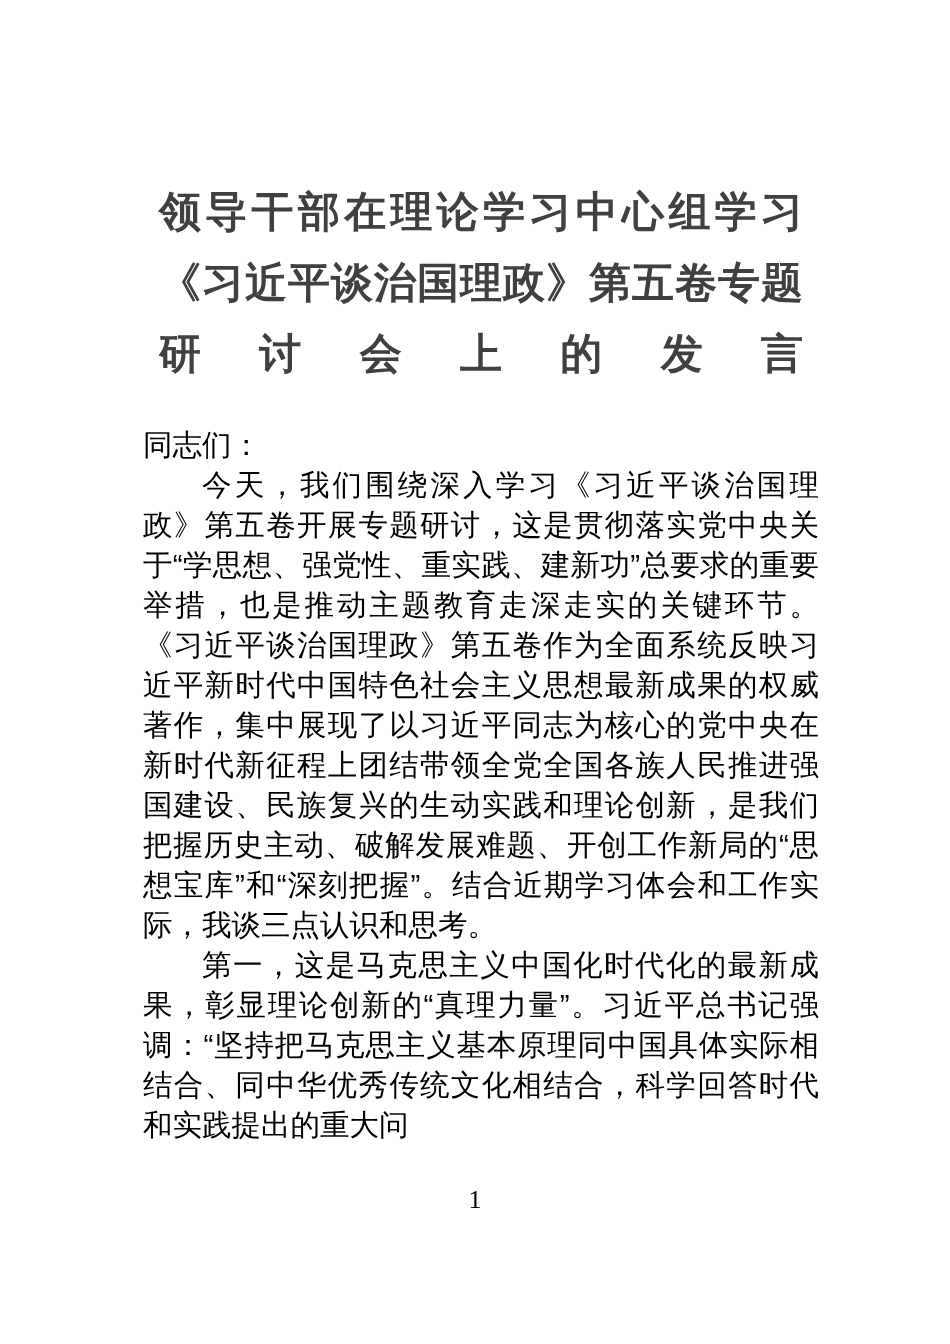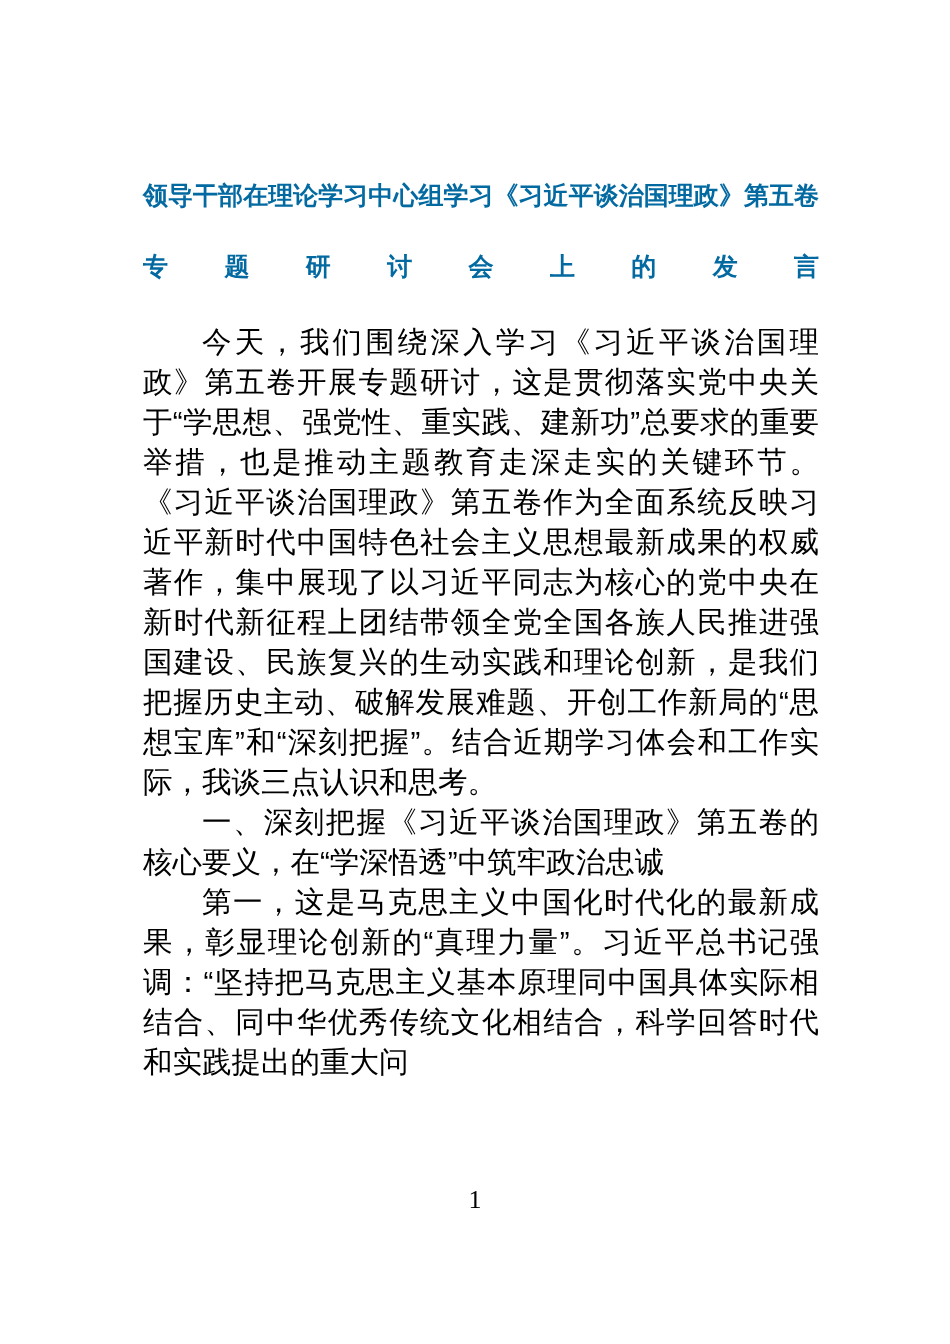--- a/index.html
+++ b/index.html
@@ -27,29 +27,29 @@
 
   .content {
     position: absolute;
     left: 143px;
     top: 0;
     width: 676px;
   }
 
   
   .doc-title {
-    margin: 0;
+    margin: 16px;
     padding: 0;
-    font-size: 25px;
+    font-size: 42px;
     font-weight: bold;
     line-height: 71px;
     text-align: justify;
     text-align-last: justify;
     letter-spacing: 0px;
-    color: #0369a1;
+    color: #404040;
     padding-top: 160px;
     text-indent: 0;
     word-break: break-all;
   }
 
   
   .body-block {
     margin: 0;
     padding: 0;
     padding-top: 20px;
@@ -98,24 +98,24 @@
 <body>
 
 <div class="page">
 
   <div class="content">
 
     <h1 class="doc-title">领导干部在理论学习中心组学习《习近平谈治国理政》第五卷专题研讨会上的发言</h1>
 
     <div class="body-block">
 
+      <p class="para noindent">同志们：</p>
 
       <p class="para indent">今天，我们围绕深入学习《习近平谈治国理政》第五卷开展专题研讨，这是贯彻落实党中央关于“学思想、强党性、重实践、建新功”总要求的重要举措，也是推动主题教育走深走实的关键环节。《习近平谈治国理政》第五卷作为全面系统反映习近平新时代中国特色社会主义思想最新成果的权威著作，集中展现了以习近平同志为核心的党中央在新时代新征程上团结带领全党全国各族人民推进强国建设、民族复兴的生动实践和理论创新，是我们把握历史主动、破解发展难题、开创工作新局的“思想宝库”和“深刻把握”。结合近期学习体会和工作实际，我谈三点认识和思考。</p>
 
-      <p class="para indent">一、深刻把握《习近平谈治国理政》第五卷的核心要义，在“学深悟透”中筑牢政治忠诚</p>
 
 
       <p class="para indent">第一，这是马克思主义中国化时代化的最新成果，彰显理论创新的“真理力量”。习近平总书记强调：“坚持把马克思主义基本原理同中国具体实际相结合、同中华优秀传统文化相结合，科学回答时代和实践提出的重大问</p>
 
     </div>
   </div>
 
   <div class="page-number">1</div>
 
 </div>

